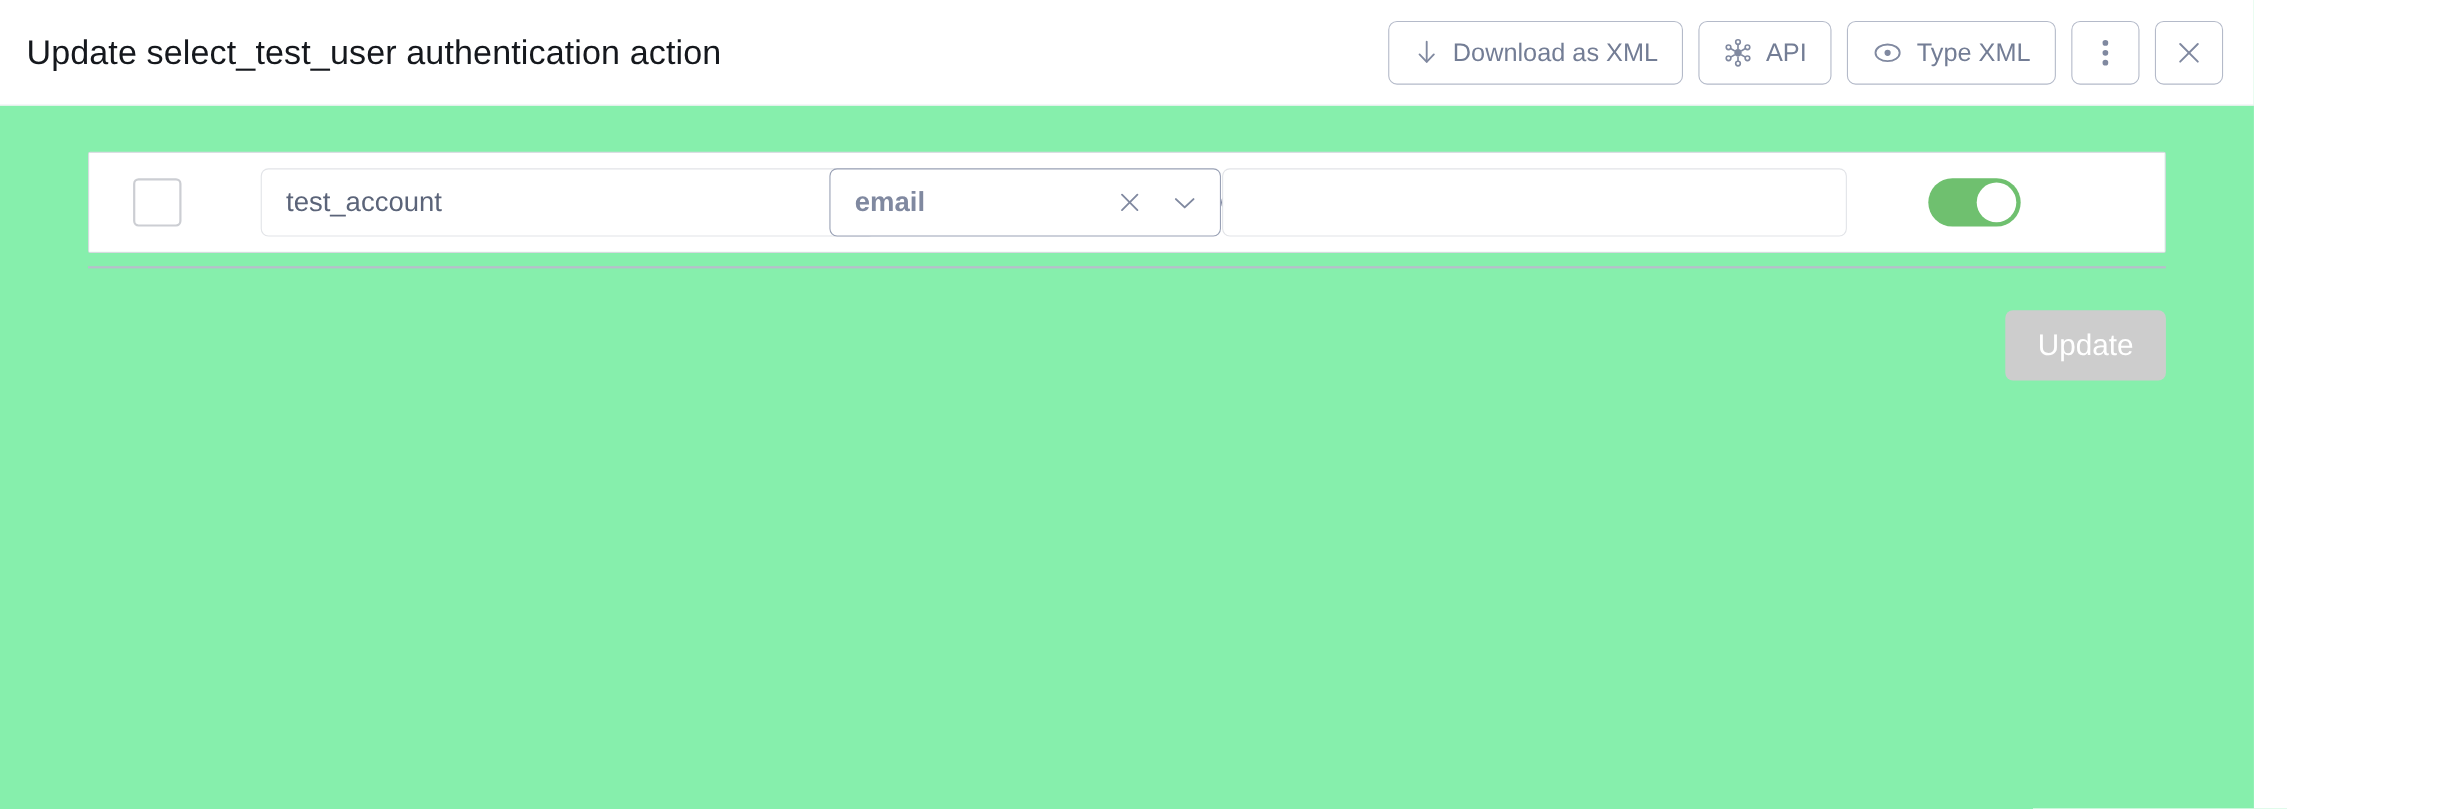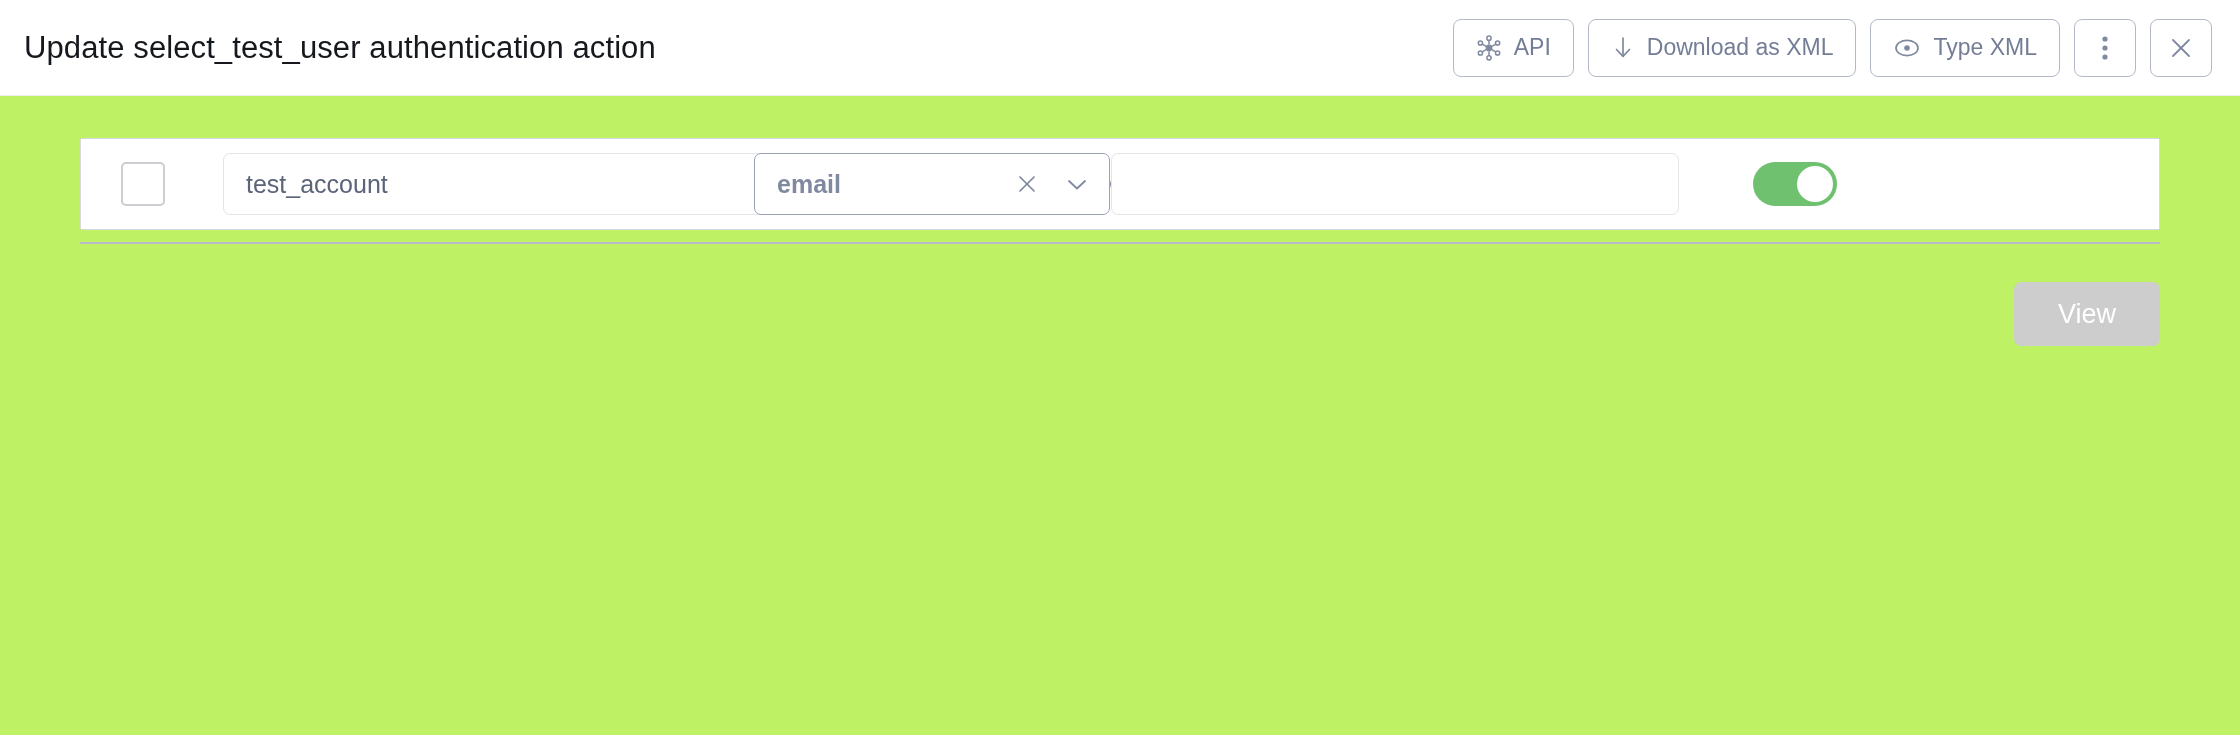--- a/index.html
+++ b/index.html
@@ -4,21 +4,21 @@
 <style>
   * { box-sizing: border-box; }
   html, body {
     margin: 0; padding: 0;
     width: 2240px; height: 735px;
     background: #ffffff;
     font-family: "Liberation Sans", sans-serif;
     -webkit-font-smoothing: antialiased;
   }
 
-  .app { position: relative; width: 2240px; height: 735px; background: #bef264; overflow: hidden; }
+  .app { position: relative; width: 2049px; height: 735px; background: #86efac; overflow: hidden; }
 
   
   .header {
     position: relative;
     height: 96px;
     border-bottom: 1px solid #eceef1;
     display: flex;
     align-items: center;
     padding: 0 28px 0 24px;
     background: #fff;
@@ -143,21 +143,21 @@
     height: 62px;
     border: 1px solid #e2e4e8;
     border-radius: 7px;
     background: #fff;
     display: flex;
     align-items: center;
     padding: 0 22px;
     font-size: 25px;
     color: #5b6479;
   }
-  .field.name-field { width: 560px; margin-left: 18px; }
+  .field.name-field { width: 560px; margin-left: 32px; }
   .field.select-field {
     width: 356px;
     margin-left: 29px;
     border: 1.6px solid #99a1b5;
     justify-content: space-between;
     padding-right: 12px;
     font-weight: bold;
   }
   .field.regex-field { width: 568px; margin-left: 36px; }
 
@@ -235,50 +235,50 @@
 </style>
 </head>
 <body>
 
 <div class="app">
 
   <div class="header">
     <div class="header-title">Update select_test_user authentication action</div>
 
     <div class="header-actions">
+
+      <button class="hbtn">
+        <span>
+          <svg width="24" height="26" viewBox="0 0 24 26" fill="none" stroke="#8089a0" stroke-width="1.7" stroke-linecap="round" stroke-linejoin="round">
+            <line x1="12" y1="3" x2="12" y2="21"></line>
+            <polyline points="5.5,14.5 12,21.3 18.5,14.5"></polyline>
+          </svg>
+        </span>
+        <span>Download as XML</span>
+      </button>
 
       <button class="hbtn">
         <span>
           <svg width="26" height="26" viewBox="0 0 26 26" fill="none" stroke="#8089a0" stroke-width="1.5">
             <circle cx="13" cy="13" r="3.4" fill="#8089a0" stroke="none"></circle>
             <circle cx="13" cy="3.2" r="2.1"></circle>
               <circle cx="13" cy="22.8" r="2.1"></circle>
             <circle cx="4.4" cy="8" r="2.1"></circle>
               <circle cx="21.6" cy="8" r="2.1"></circle>
             <circle cx="4.4" cy="18" r="2.1"></circle>
               <circle cx="21.6" cy="18" r="2.1"></circle>
             <line x1="13" y1="5.3" x2="13" y2="9.6"></line>
               <line x1="13" y1="16.4" x2="13" y2="20.7"></line>
             <line x1="6.3" y1="9.1" x2="10.1" y2="11.3"></line>
               <line x1="19.7" y1="9.1" x2="15.9" y2="11.3"></line>
             <line x1="6.3" y1="16.9" x2="10.1" y2="14.7"></line>
               <line x1="19.7" y1="16.9" x2="15.9" y2="14.7"></line>
           </svg>
         </span>
         <span>API</span>
-      </button>
-
-      <button class="hbtn">
-        <span>
-          <svg width="24" height="26" viewBox="0 0 24 26" fill="none" stroke="#8089a0" stroke-width="1.7" stroke-linecap="round" stroke-linejoin="round">
-            <line x1="12" y1="3" x2="12" y2="21"></line>
-            <polyline points="5.5,14.5 12,21.3 18.5,14.5"></polyline>
-          </svg>
-        </span>
-        <span>Download as XML</span>
       </button>
 
       <button class="hbtn">
         <span>
           <svg width="28" height="22" viewBox="0 0 28 22" fill="none" stroke="#8089a0" stroke-width="1.7">
             <ellipse cx="14" cy="11" rx="11" ry="7.6"></ellipse>
             <circle cx="14" cy="11" r="2.8" fill="#8089a0" stroke="none"></circle>
           </svg>
         </span>
         <span>Type XML</span>
@@ -363,16 +363,16 @@
 
       </div>
     </div>
 
 
     <div class="divider"></div>
 
   </div>
 
   <div class="footer">
-    <button class="close-btn">View</button>
+    <button class="close-btn">Update</button>
   </div>
 
 </div>
 
 </body></html>

